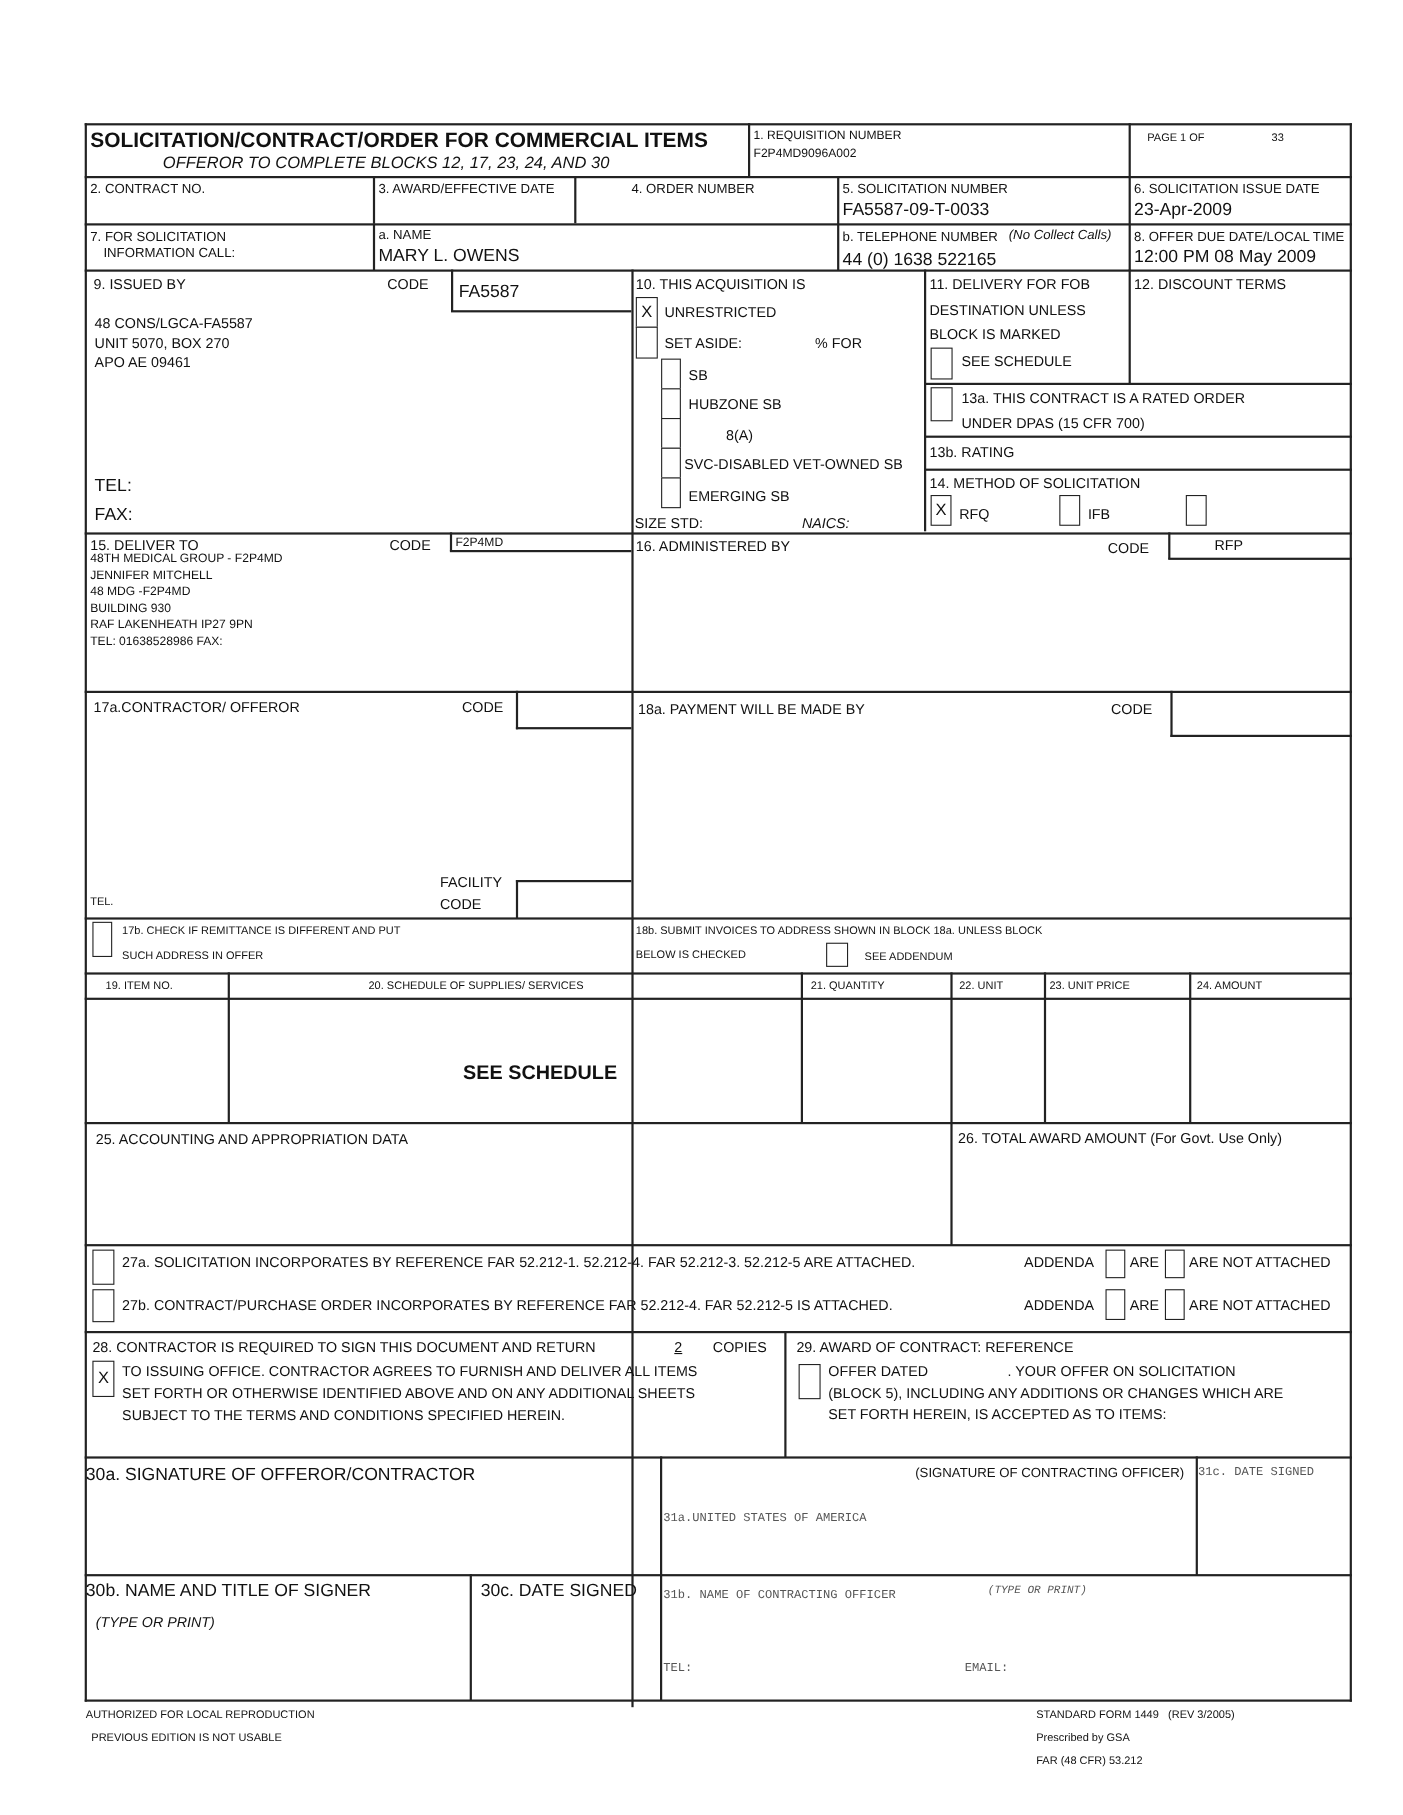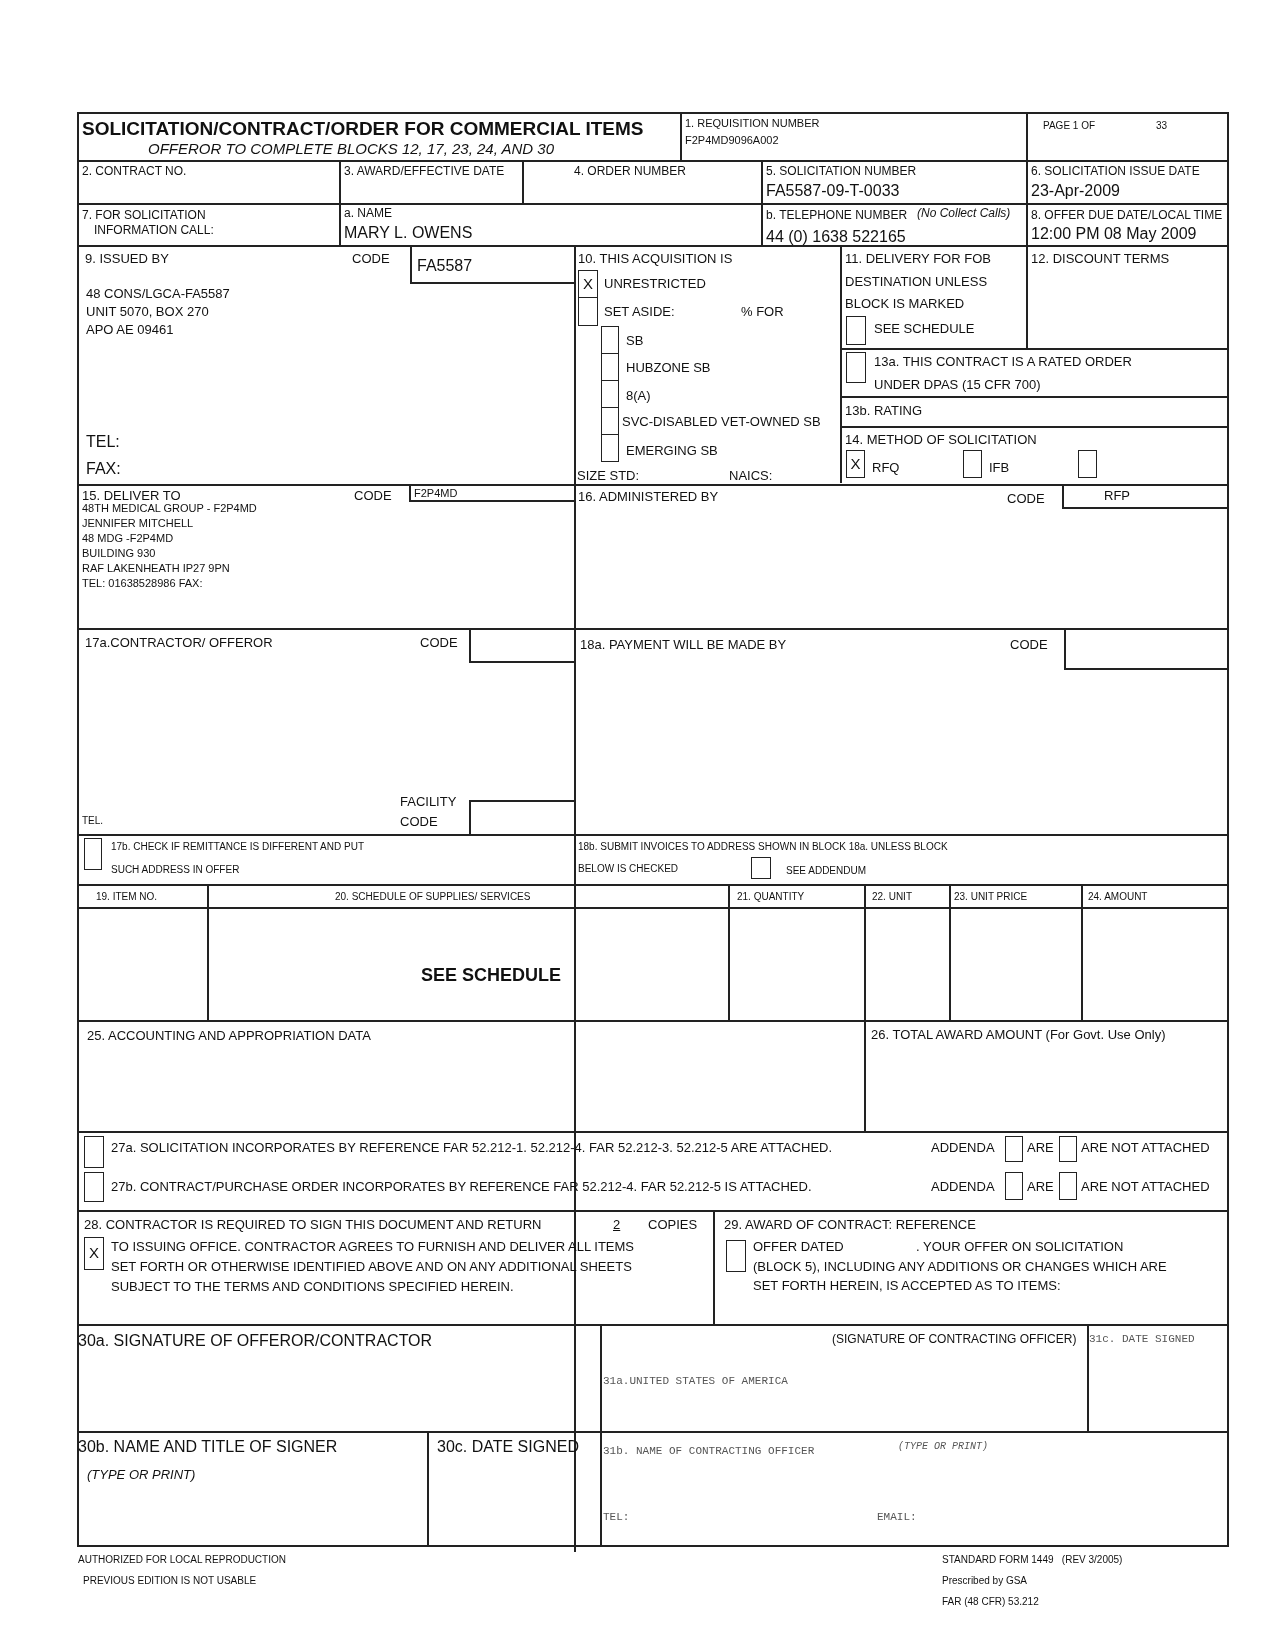--- a/index.html
+++ b/index.html
@@ -83,27 +83,27 @@
 <div class="t s11" style="left:604px;top:277px;">UNRESTRICTED</div>
 <div class="cb" style="left:578px;top:297px;width:20px;height:29px;"></div>
 <div class="t s11" style="left:604px;top:305px;">SET ASIDE:</div>
 <div class="t s11" style="left:741px;top:305px;">% FOR</div>
 
 <div class="cb" style="left:601px;top:326px;width:18px;height:28px;"></div>
 <div class="t s11" style="left:626px;top:334px;">SB</div>
 <div class="cb" style="left:601px;top:353px;width:18px;height:28px;"></div>
 <div class="t s11" style="left:626px;top:361px;">HUBZONE SB</div>
 <div class="cb" style="left:601px;top:380px;width:18px;height:28px;"></div>
-<div class="t s11" style="left:626px;top:389px;">8(A)</div>
+<div class="t s11" style="left:660px;top:389px;">8(A)</div>
 <div class="cb" style="left:601px;top:407px;width:18px;height:28px;"></div>
 <div class="t s11" style="left:622px;top:415px;">SVC-DISABLED VET-OWNED SB</div>
 <div class="cb" style="left:601px;top:434px;width:18px;height:28px;"></div>
 <div class="t s11" style="left:626px;top:444px;">EMERGING SB</div>
 <div class="t s11" style="left:577px;top:469px;">SIZE STD:</div>
-<div class="t s11" style="left:729px;top:469px;">NAICS:</div>
+<div class="t s11" style="left:729px;top:469px;font-style:italic;">NAICS:</div>
 
 <div class="ln v" style="left:840px;top:245px;height:238px;"></div>
 
 <div class="t s11" style="left:845px;top:252px;">11. DELIVERY FOR FOB</div>
 <div class="t s11" style="left:845px;top:275px;">DESTINATION UNLESS</div>
 <div class="t s11" style="left:845px;top:297px;">BLOCK IS MARKED</div>
 <div class="cb" style="left:846px;top:316px;width:20px;height:29px;"></div>
 <div class="t s11" style="left:874px;top:322px;">SEE SCHEDULE</div>
 <div class="ln v" style="left:1026px;top:245px;height:104px;"></div>
 <div class="t s11" style="left:1031px;top:252px;">12. DISCOUNT TERMS</div>

